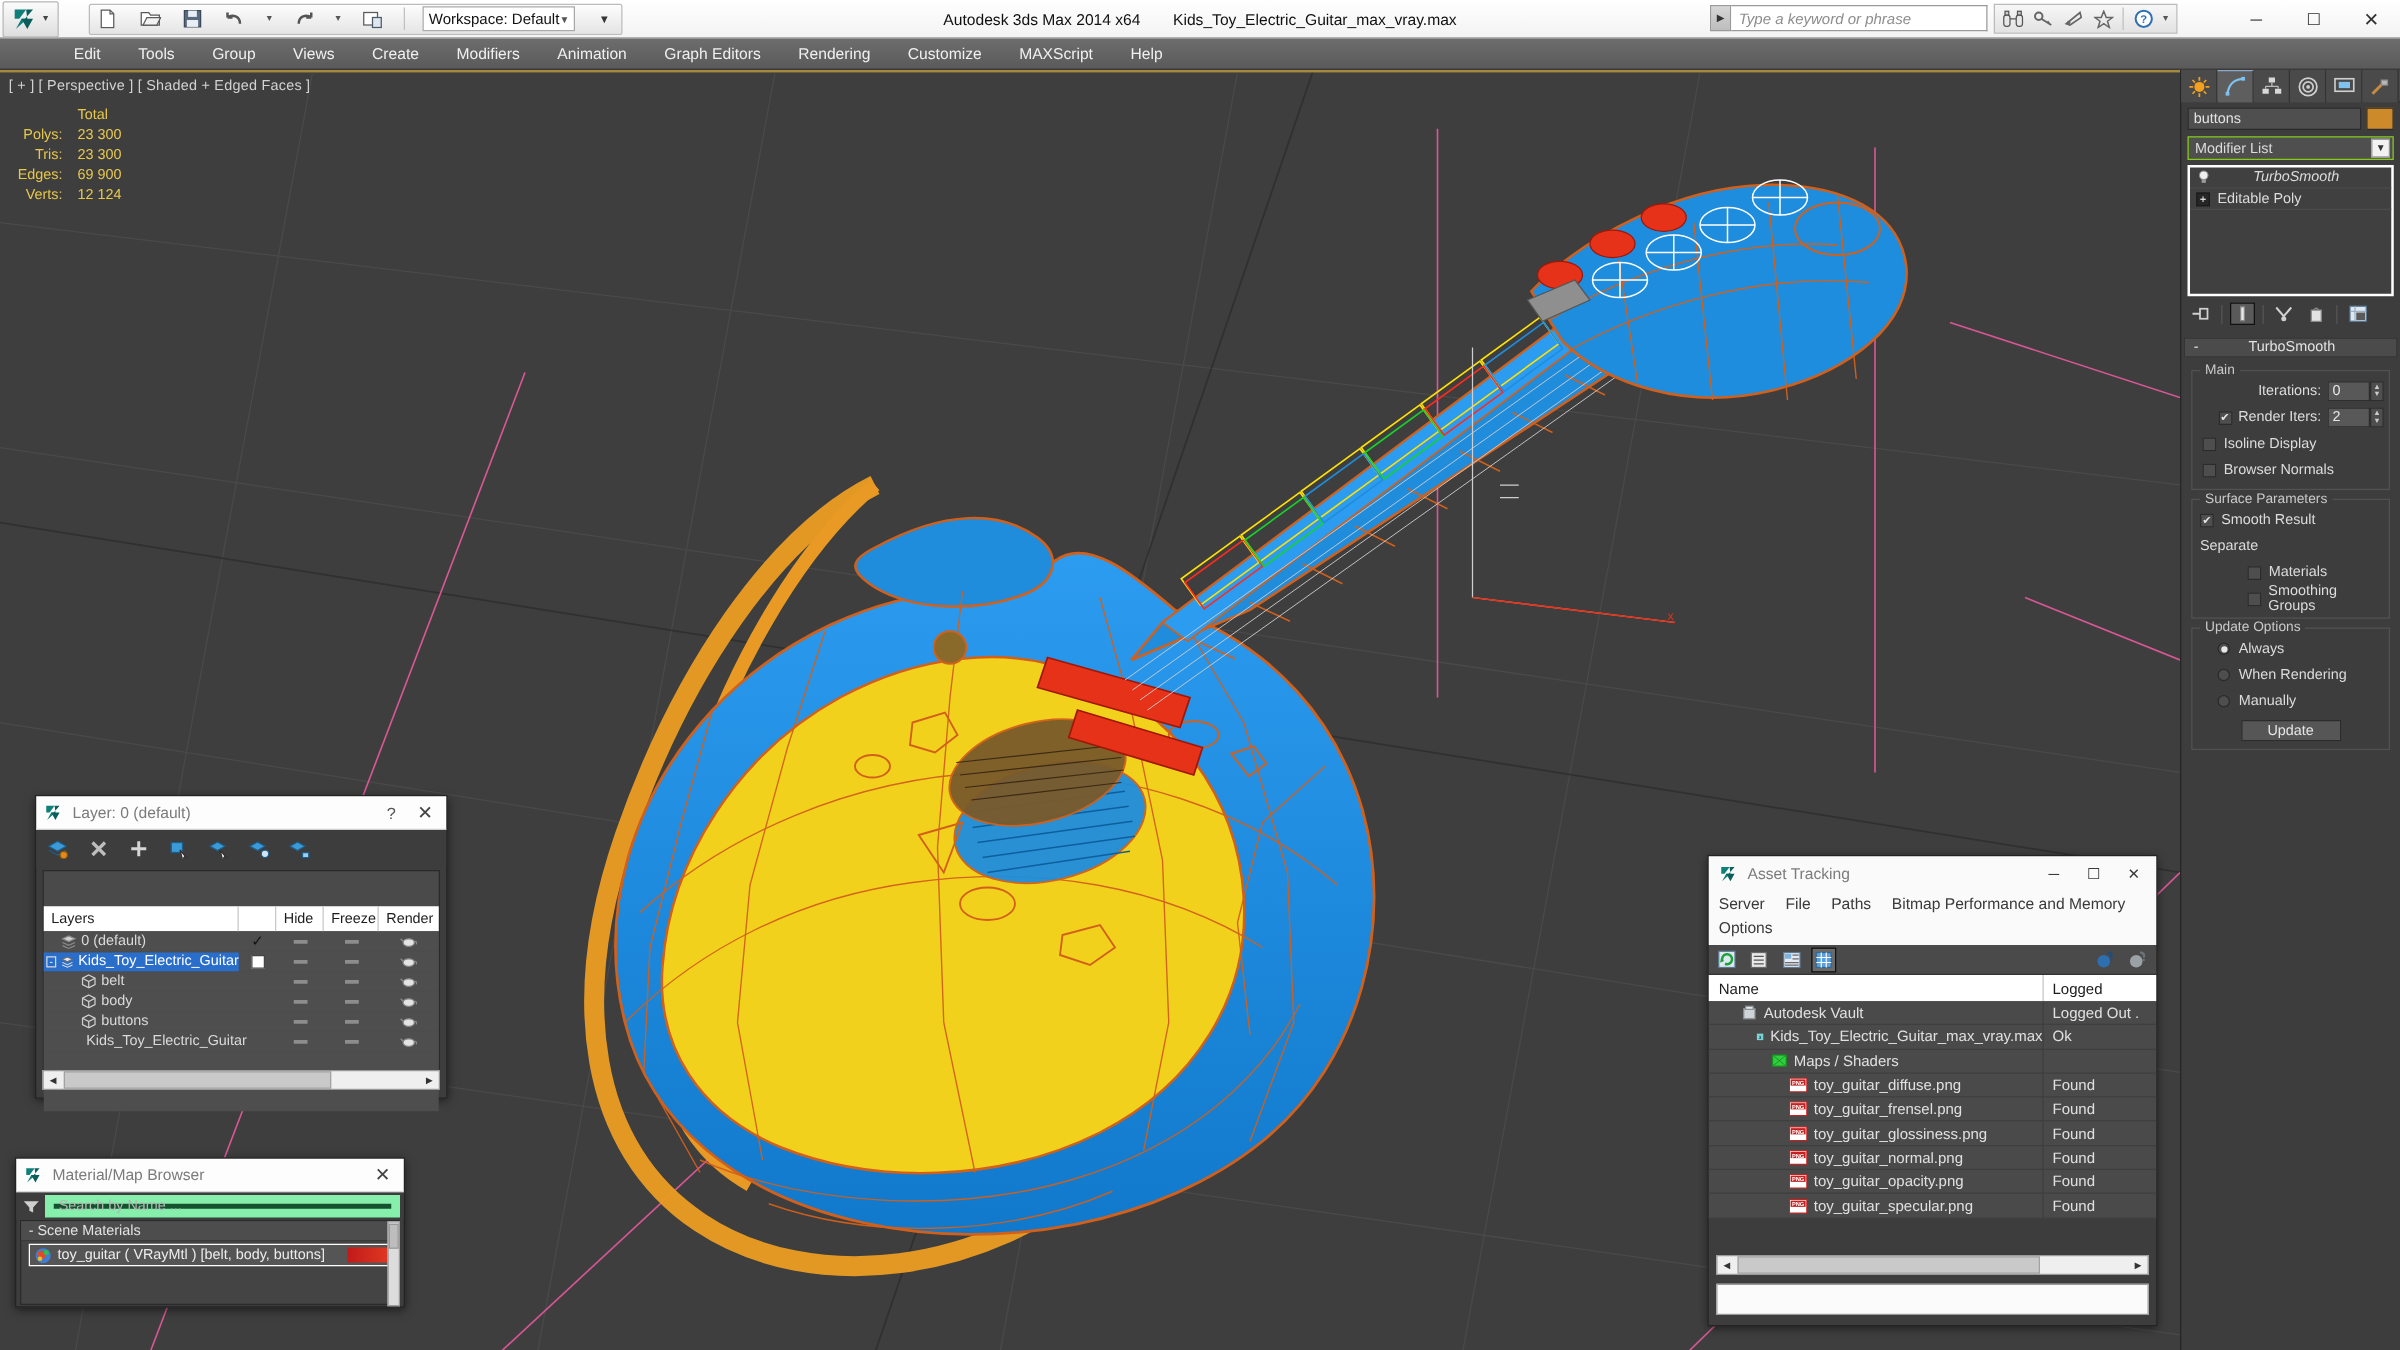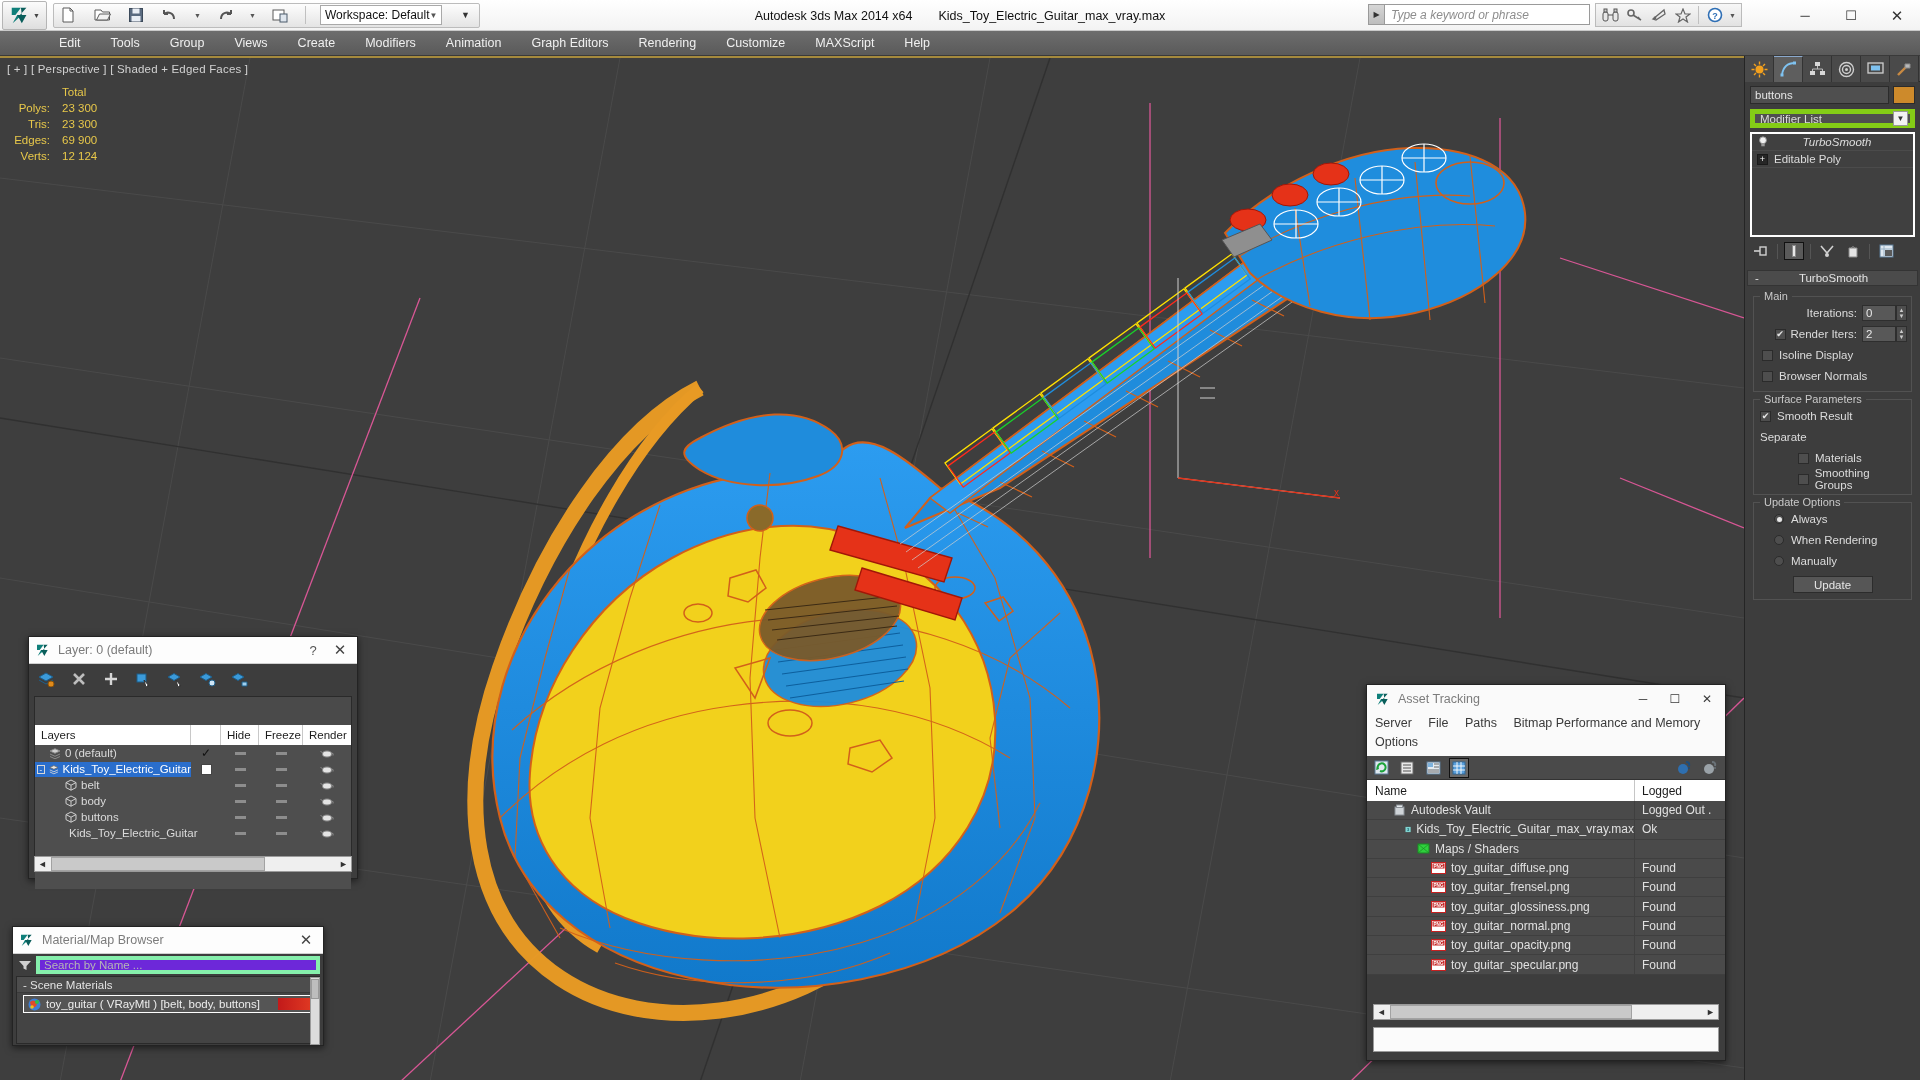--- a/index.html
+++ b/index.html
@@ -20,21 +20,21 @@
     display:flex; align-items:center;
   }
   .maxlogo-btn{
     width:45px; height:29px; margin-left:2px;
     background:linear-gradient(#fbfbfb,#dedede);
     border:1px solid #b5b5b5; border-radius:2px;
     display:flex; align-items:center; justify-content:center; gap:2px;
   }
   .maxlogo{ width:22px;height:22px; position:relative; }
   .qat{
-    display:flex; align-items:center; gap:12px; margin-left:6px;
+    display:flex; align-items:center; gap:12px; margin-left:24px;
     background:linear-gradient(#fdfdfd,#e4e4e4);
     border:1px solid #bcbcbc; border-radius:2px; height:25px; padding:0 3px;
   }
   .qbtn{ width:22px; height:22px; display:flex;align-items:center;justify-content:center; }
   .qbtn svg{ display:block; }
   .qsep{ width:1px; height:18px; background:#c0c0c0; margin:0 2px; }
   .ws-box{
     height:20px; min-width:118px; background:#fff; border:1px solid #a9a9a9;
     display:flex;align-items:center; padding:0 4px; font-size:12px; color:#111;
     justify-content:space-between;
@@ -147,21 +147,21 @@
   .hs-track{ width:70px; }
 
   
   #matbrowser{ left:12px; top:926px; width:312px; height:120px; }
   .mb-search{
     height:22px; background:#3d3d3d; display:flex; align-items:center; gap:3px;
     padding:2px 3px;
   }
   .mb-funnel{ width:17px;height:17px;display:flex;align-items:center;justify-content:center;}
   .mb-input{
-    flex:1; height:18px; background:#6d28d9; border:4px solid #86efac;
+    flex:1; height:18px; background:#14532d; border:7px solid #86efac;
     color:#b6b6b6; font-size:11.5px; padding:0 4px; display:flex;align-items:center;
   }
   .mb-body{ margin:0 3px; background:#444; border:1px solid #2a2a2a; height:68px; position:relative;}
   .mb-group{ height:16px; background:#4d4d4d; color:#e2e2e2; font-size:11.5px;
              display:flex;align-items:center; padding-left:6px; border-bottom:1px solid #3a3a3a;}
   .mb-item{ height:18px; margin:2px 2px 2px 6px; background:#555; border:1px solid #ffffff;
             display:flex; align-items:center; gap:5px; padding:0 4px; position:relative;}
   .mb-item .nm{ color:#ededed; font-size:11.5px; }
   .mb-swatch{ position:absolute; right:2px; top:2px; width:36px;height:12px;
               background:linear-gradient(90deg,#c21a1a,#e23b23); }
@@ -202,21 +202,21 @@
   .cmdpanel{ position:absolute; left:1744px; top:56px; width:176px; height:1024px;
              background:#3d3d3d; border-left:1px solid #252525; }
   .cp-tabs{ display:flex; height:26px; background:#4a4a4a; border-bottom:1px solid #2b2b2b; }
   .cp-tab{ width:29px;height:26px; display:flex;align-items:center;justify-content:center;
            border-right:1px solid #333; background:#4a4a4a;}
   .cp-tab.active{ background:#5e5e5e; border-top:1px solid #8aa8cc; }
   .cp-name{ display:flex; gap:4px; padding:4px 5px 0 5px; }
   .cp-namefld{ flex:1; height:18px; background:#4f4f4f; border:1px solid #2b2b2b;
                color:#e3e3e3; font-size:11.5px; display:flex;align-items:center;padding:0 4px;}
   .cp-color{ width:22px;height:18px;background:#cd8a2b;border:1px solid #2b2b2b;}
-  .cp-modlist{ margin:5px 5px 0 5px; height:19px; background:#4f4f4f; border:5px solid #84cc16;
+  .cp-modlist{ margin:5px 5px 0 5px; height:19px; background:#4f4f4f; border:1px solid #84cc16;
                display:flex;align-items:center; justify-content:space-between; padding:0 2px 0 5px;
                color:#dcdcdc; font-size:11.5px;}
   .cp-modlist .arw{ width:15px;height:15px; background:#f2f2f2;border:1px solid #999;
                     display:flex;align-items:center;justify-content:center;font-size:8px;color:#333;}
   .cp-stack{ margin:4px 5px 0 5px; height:105px; background:#404040; border:2px solid #ffffff; }
   .cp-mrow{ height:17px; display:flex; align-items:center; gap:6px; padding-left:5px;
             color:#dcdcdc; font-size:11.5px; border-bottom:1px solid #4b4b4b;}
   .cp-mrow.it{ font-style:italic; }
   .cp-bulb{ width:12px;height:12px; }
   .cp-plus{ width:11px;height:11px;background:#262626;border:1px solid #1a1a1a;color:#fff;

